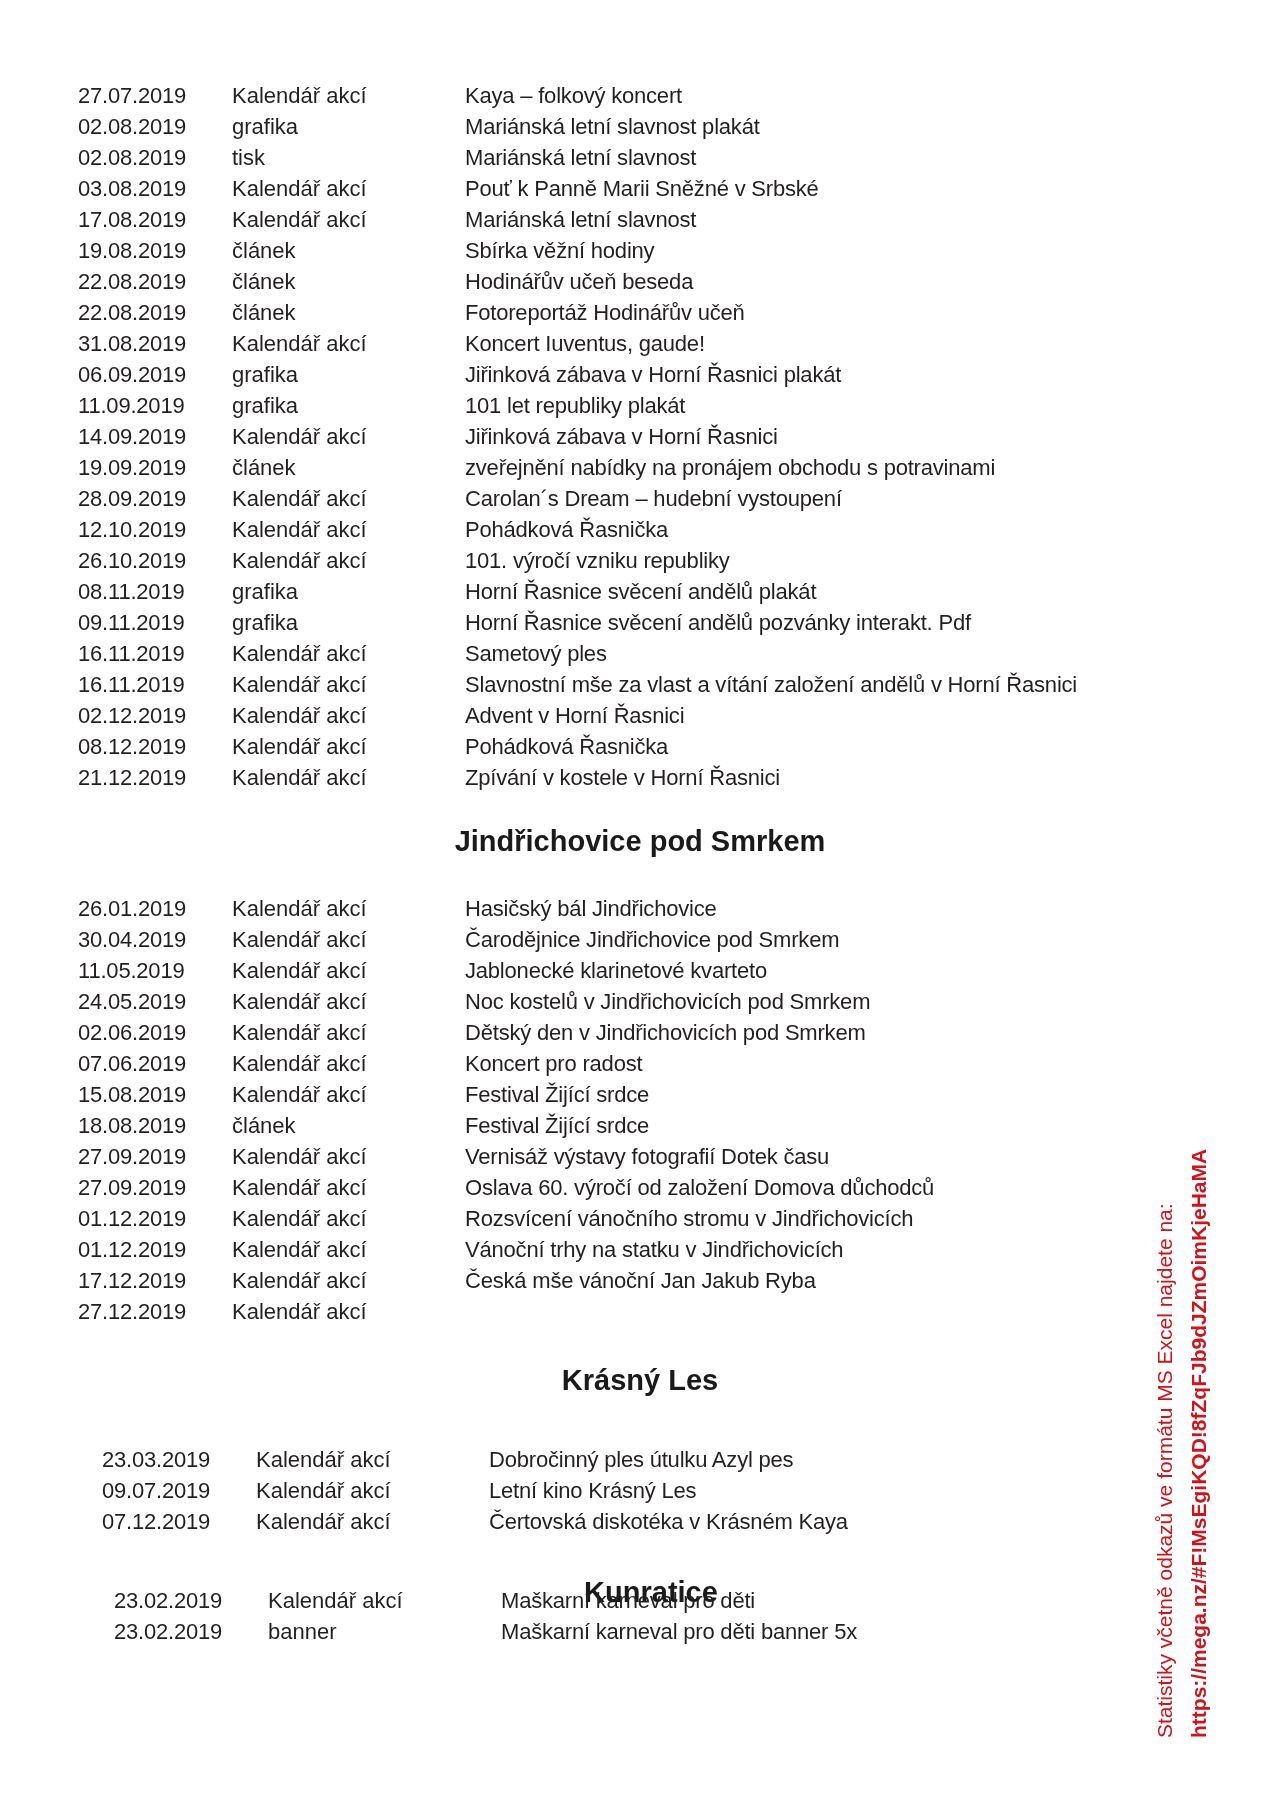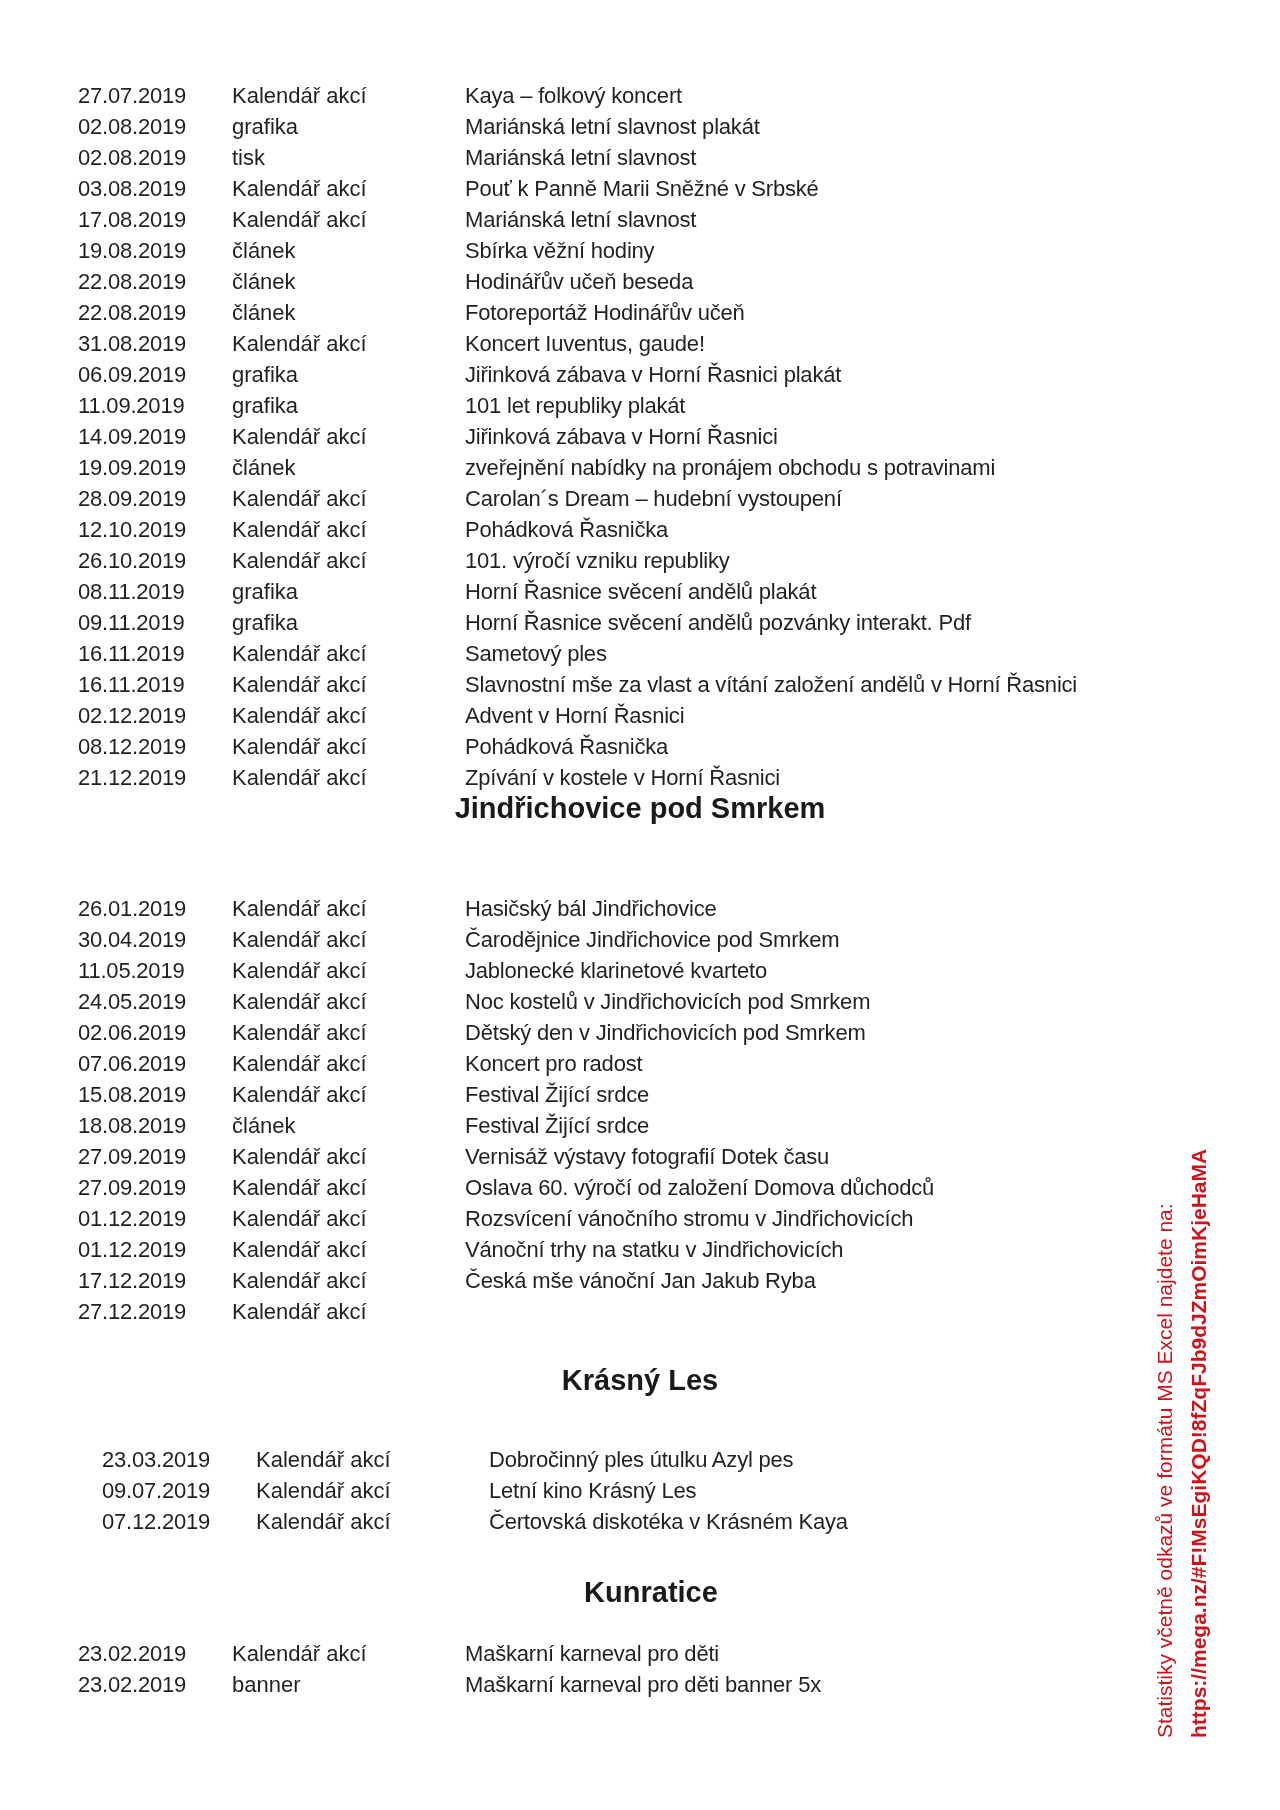--- a/index.html
+++ b/index.html
@@ -139,21 +139,21 @@
       <span class="c-type">Kalendář akcí</span>
       <span class="c-title">Pohádková Řasnička</span>
     </div>
     <div class="row">
       <span class="c-date">21.12.2019</span>
       <span class="c-type">Kalendář akcí</span>
       <span class="c-title">Zpívání v kostele v Horní Řasnici</span>
     </div>
   </div>
 
-<div class="heading" style="top:790px;">Jindřichovice pod Smrkem</div>
+<div class="heading" style="top:823px;">Jindřichovice pod Smrkem</div>
 <div class="section" style="top:893px;" id="sec1">
     <div class="row">
       <span class="c-date">26.01.2019</span>
       <span class="c-type">Kalendář akcí</span>
       <span class="c-title">Hasičský bál Jindřichovice</span>
     </div>
     <div class="row">
       <span class="c-date">30.04.2019</span>
       <span class="c-type">Kalendář akcí</span>
       <span class="c-title">Čarodějnice Jindřichovice pod Smrkem</span>
@@ -232,21 +232,21 @@
       <span class="c-title">Letní kino Krásný Les</span>
     </div>
     <div class="row">
       <span class="c-date">07.12.2019</span>
       <span class="c-type">Kalendář akcí</span>
       <span class="c-title">Čertovská diskotéka v Krásném Kaya</span>
     </div>
   </div>
 
 <div class="heading" style="top:1574px;margin-left:11px;">Kunratice</div>
-<div class="section" style="top:1638px;" id="sec3">
+<div class="section" style="top:1585px;padding-left:36px;" id="sec3">
     <div class="row">
       <span class="c-date">23.02.2019</span>
       <span class="c-type">Kalendář akcí</span>
       <span class="c-title">Maškarní karneval pro děti</span>
     </div>
     <div class="row">
       <span class="c-date">23.02.2019</span>
       <span class="c-type">banner</span>
       <span class="c-title">Maškarní karneval pro děti banner 5x</span>
     </div>

